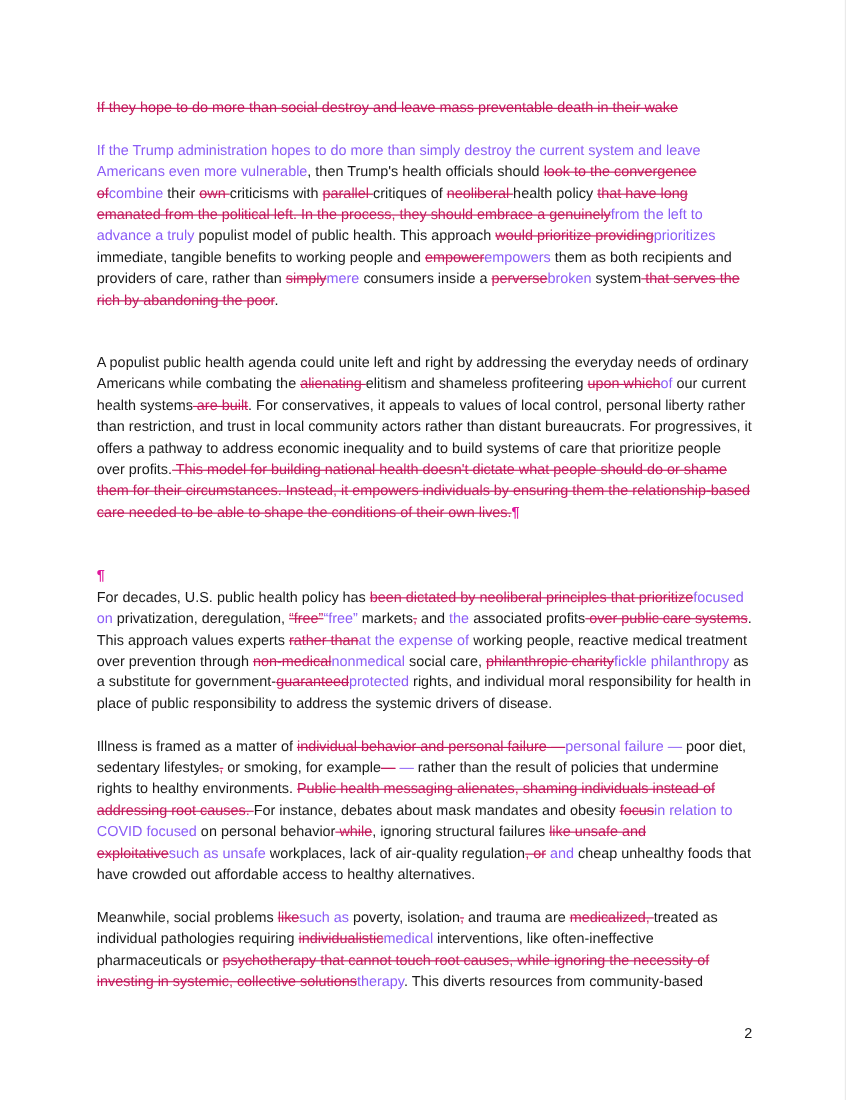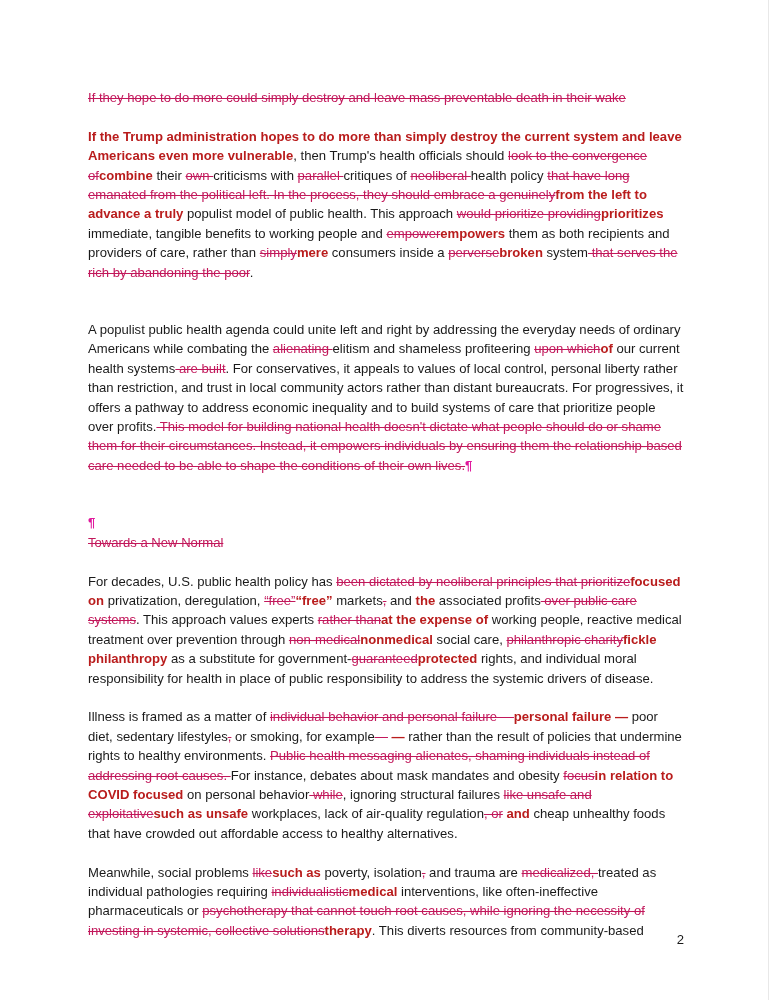--- a/index.html
+++ b/index.html
@@ -32,23 +32,22 @@
     line-height: 19.4px;
     color: #1a1a1a;
     text-align: left;
   }
   p.para {
     margin: 0 0 19.4px 0;
     padding: 0;
   }
   p.tight { margin-bottom: 0; margin-top: 38px; }
   .ins {
-    color: #b91c1c;
+    color: #8b5cf6;
     text-decoration: none;
-    font-weight: bold;
   }
   .del {
     color: #c2185b;
     text-decoration: line-through;
     text-decoration-color: #c2185b;
     text-decoration-thickness: 1px;
   }
   .pilcrow {
     color: #e0189c;
     font-weight: bold;
@@ -62,23 +61,22 @@
     font-size: 13.1px;
     color: #1a1a1a;
     font-family: "Liberation Sans", sans-serif;
   }
 </style>
 </head>
 <body>
 
 <div id="page">
   <div id="doc-body">
-      <p class="para"><span class="del">If they hope to do more could simply destroy and leave mass preventable death in their wake</span></p>
+      <p class="para"><span class="del">If they hope to do more than social destroy and leave mass preventable death in their wake</span></p>
       <p class="para"><span class="ins">If the Trump administration hopes to do more than simply destroy the current system and leave Americans even more vulnerable</span><span class="normal">, then Trump's health officials should </span><span class="del">look to the convergence of</span><span class="ins">combine</span><span class="normal"> their </span><span class="del">own </span><span class="normal">criticisms with </span><span class="del">parallel </span><span class="normal">critiques of </span><span class="del">neoliberal </span><span class="normal">health policy </span><span class="del">that have long emanated from the political left. In the process, they should embrace a genuinely</span><span class="ins">from the left to advance a truly</span><span class="normal"> populist model of public health. This approach </span><span class="del">would prioritize providing</span><span class="ins">prioritizes</span><span class="normal"> immediate, tangible benefits to working people and </span><span class="del">empower</span><span class="ins">empowers</span><span class="normal"> them as both recipients and providers of care, rather than </span><span class="del">simply</span><span class="ins">mere</span><span class="normal"> consumers inside a </span><span class="del">perverse</span><span class="ins">broken</span><span class="normal"> system</span><span class="del"> that serves the rich by abandoning the poor</span><span class="normal">.</span></p>
       <p class="para tight"><span class="normal">A populist public health agenda could unite left and right by addressing the everyday needs of ordinary Americans while combating the </span><span class="del">alienating </span><span class="normal">elitism and shameless profiteering </span><span class="del">upon which</span><span class="ins">of</span><span class="normal"> our current health systems</span><span class="del"> are built</span><span class="normal">. For conservatives, it appeals to values of local control, personal liberty rather than restriction, and trust in local community actors rather than distant bureaucrats. For progressives, it offers a pathway to address economic inequality and to build systems of care that prioritize people over profits.</span><span class="del"> This model for building national health doesn't dictate what people should do or shame them for their circumstances. Instead, it empowers individuals by ensuring them the relationship-based care needed to be able to shape the conditions of their own lives.</span><span class="pilcrow">¶</span></p>
       <p class="para tight"><span class="pilcrow">¶</span></p>
-      <p class="para"><span class="del">Towards a New Normal</span></p>
       <p class="para"><span class="normal">For decades, U.S. public health policy has </span><span class="del">been dictated by neoliberal principles that prioritize</span><span class="ins">focused on</span><span class="normal"> privatization, deregulation, </span><span class="del">“free”</span><span class="ins">“free”</span><span class="normal"> markets</span><span class="del">,</span><span class="normal"> and </span><span class="ins">the</span><span class="normal"> associated profits</span><span class="del"> over public care systems</span><span class="normal">. This approach values experts </span><span class="del">rather than</span><span class="ins">at the expense of</span><span class="normal"> working people, reactive medical treatment over prevention through </span><span class="del">non-medical</span><span class="ins">nonmedical</span><span class="normal"> social care, </span><span class="del">philanthropic charity</span><span class="ins">fickle philanthropy</span><span class="normal"> as a substitute for government-</span><span class="del">guaranteed</span><span class="ins">protected</span><span class="normal"> rights, and individual moral responsibility for health in place of public responsibility to address the systemic drivers of disease.</span></p>
       <p class="para"><span class="normal">Illness is framed as a matter of </span><span class="del">individual behavior and personal failure —</span><span class="ins">personal failure —</span><span class="normal"> poor diet, sedentary lifestyles</span><span class="del">,</span><span class="normal"> or smoking, for example</span><span class="del">—</span><span class="ins"> —</span><span class="normal"> rather than the result of policies that undermine rights to healthy environments. </span><span class="del">Public health messaging alienates, shaming individuals instead of addressing root causes. </span><span class="normal">For instance, debates about mask mandates and obesity </span><span class="del">focus</span><span class="ins">in relation to COVID focused</span><span class="normal"> on personal behavior</span><span class="del"> while</span><span class="normal">, ignoring structural failures </span><span class="del">like unsafe and exploitative</span><span class="ins">such as unsafe</span><span class="normal"> workplaces, lack of air-quality regulation</span><span class="del">, or</span><span class="ins"> and</span><span class="normal"> cheap unhealthy foods that have crowded out affordable access to healthy alternatives.</span></p>
       <p class="para"><span class="normal">Meanwhile, social problems </span><span class="del">like</span><span class="ins">such as</span><span class="normal"> poverty, isolation</span><span class="del">,</span><span class="normal"> and trauma are </span><span class="del">medicalized, </span><span class="normal">treated as individual pathologies requiring </span><span class="del">individualistic</span><span class="ins">medical</span><span class="normal"> interventions, like often-ineffective pharmaceuticals or </span><span class="del">psychotherapy that cannot touch root causes, while ignoring the necessity of investing in systemic, collective solutions</span><span class="ins">therapy</span><span class="normal">. This diverts resources from community-based</span></p>
     </div>
   <div id="page-number">2</div>
 </div>
 
 </body></html>

